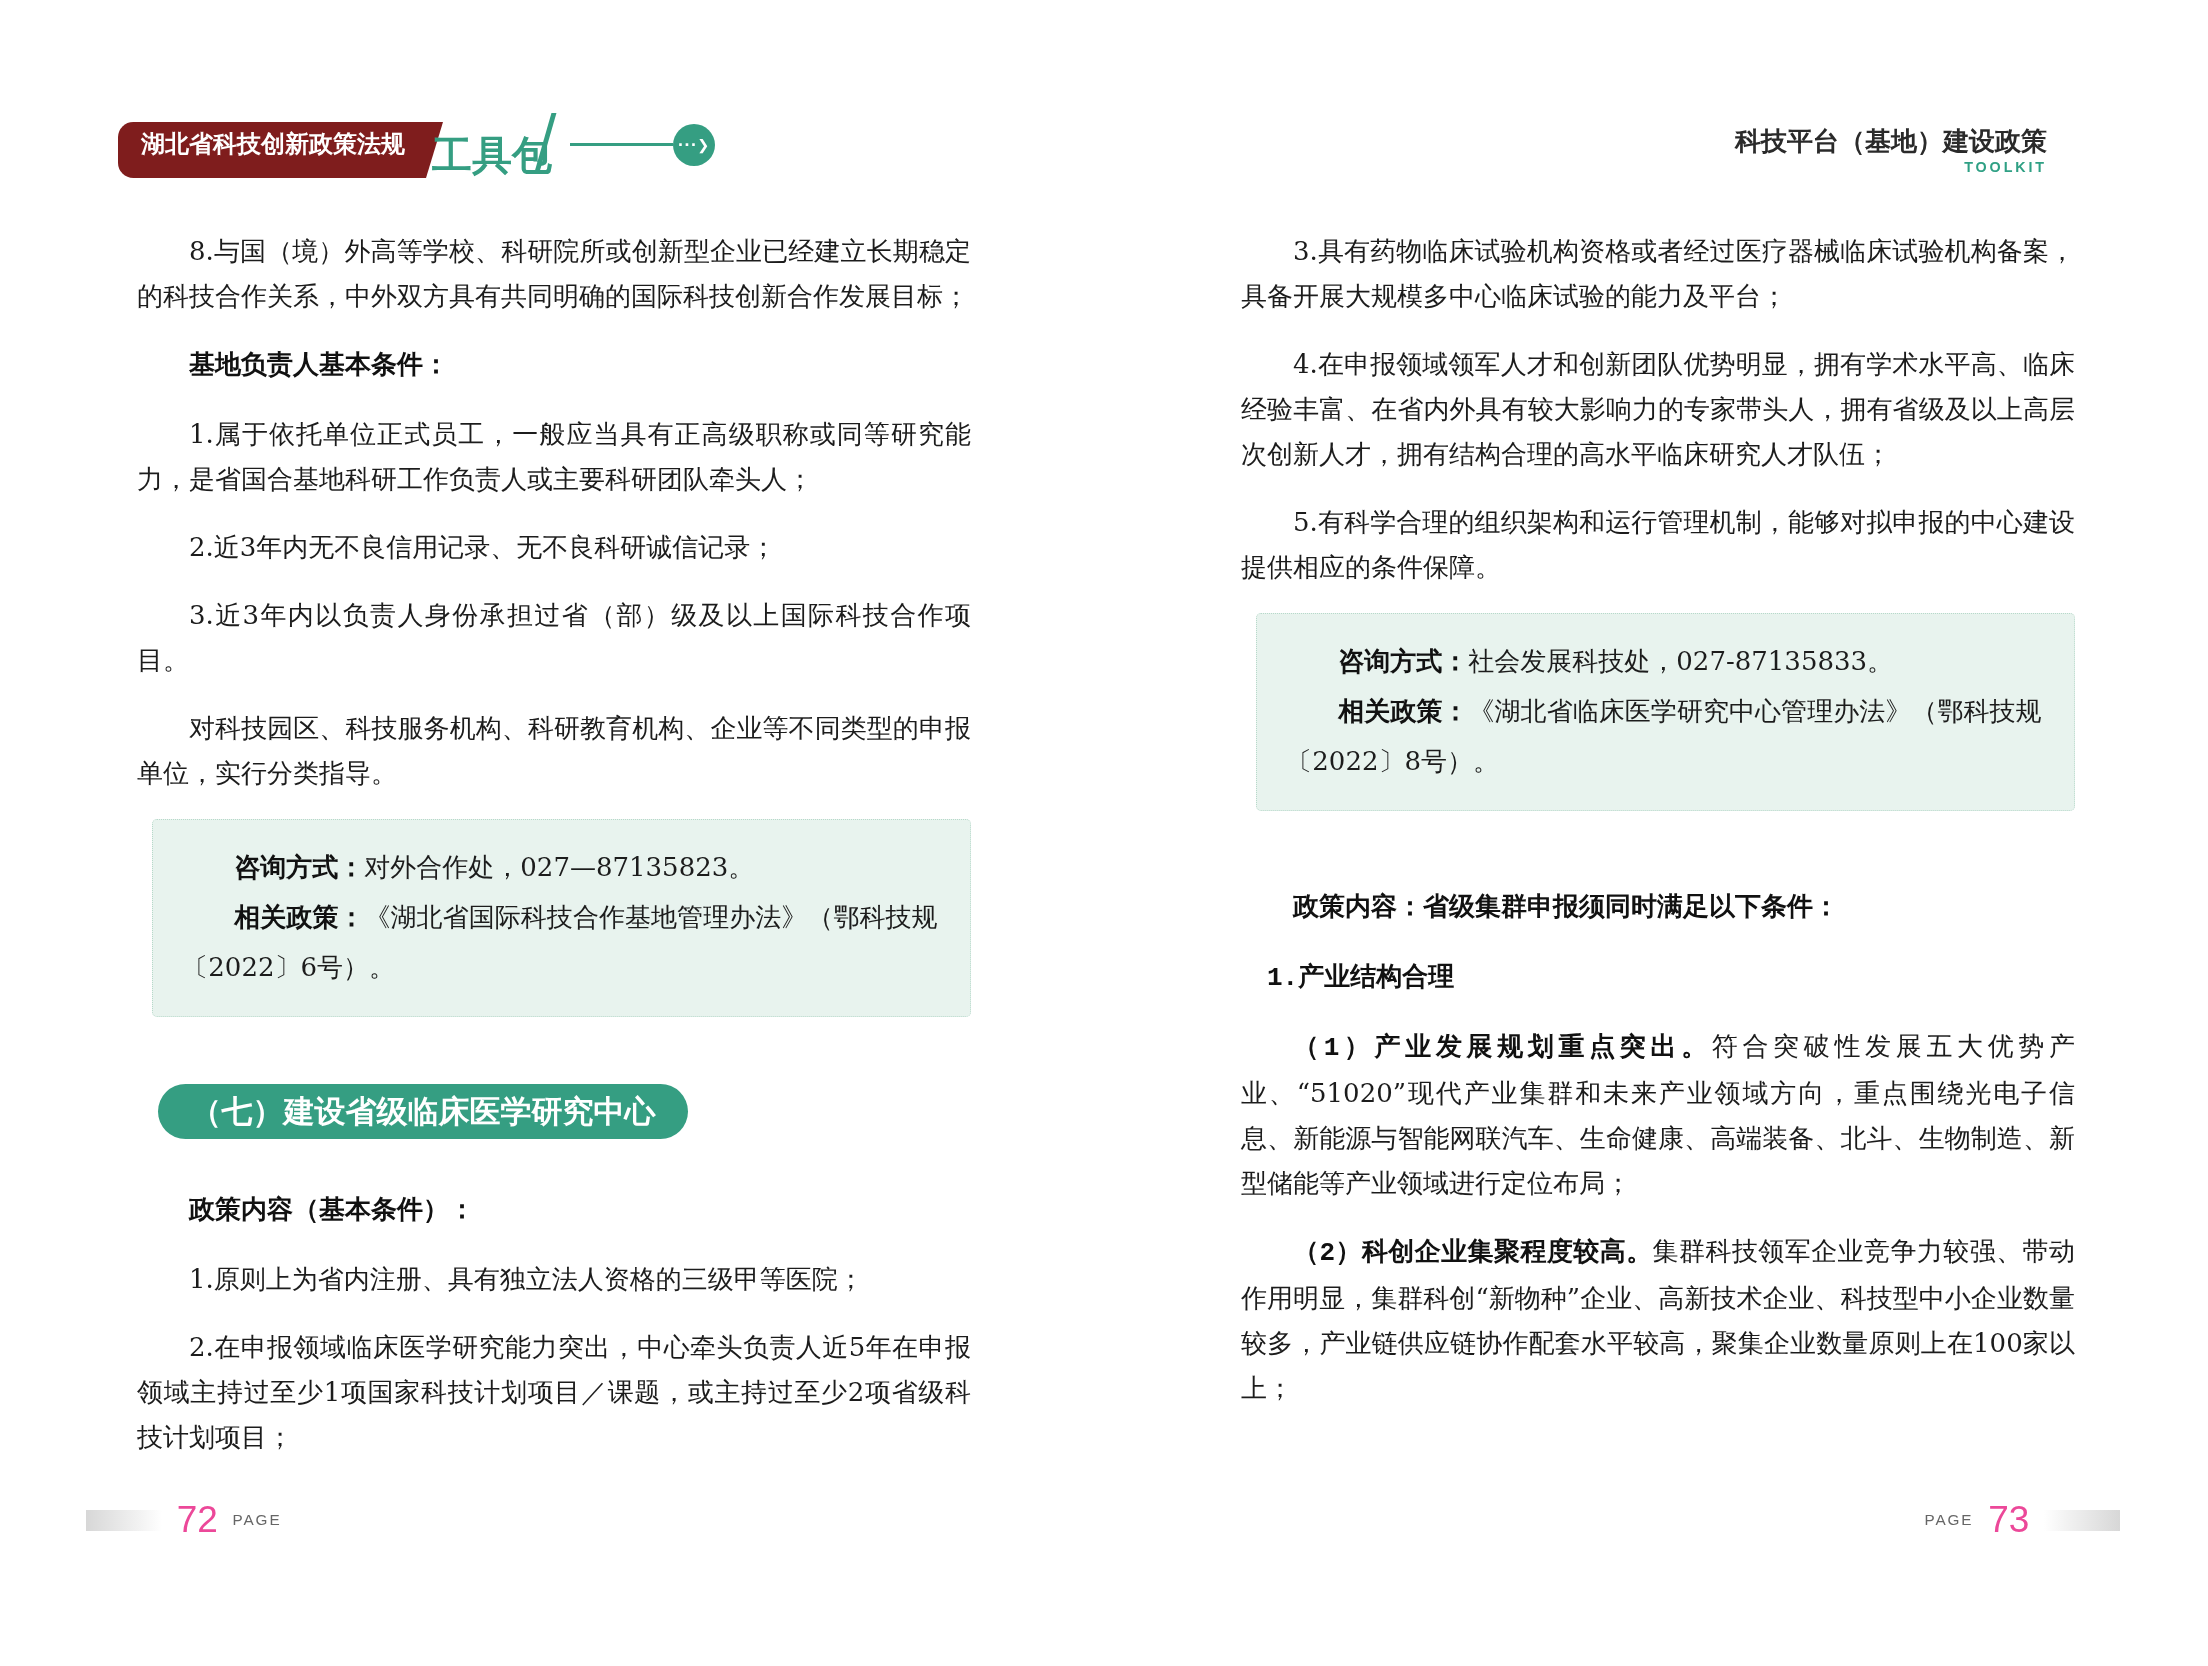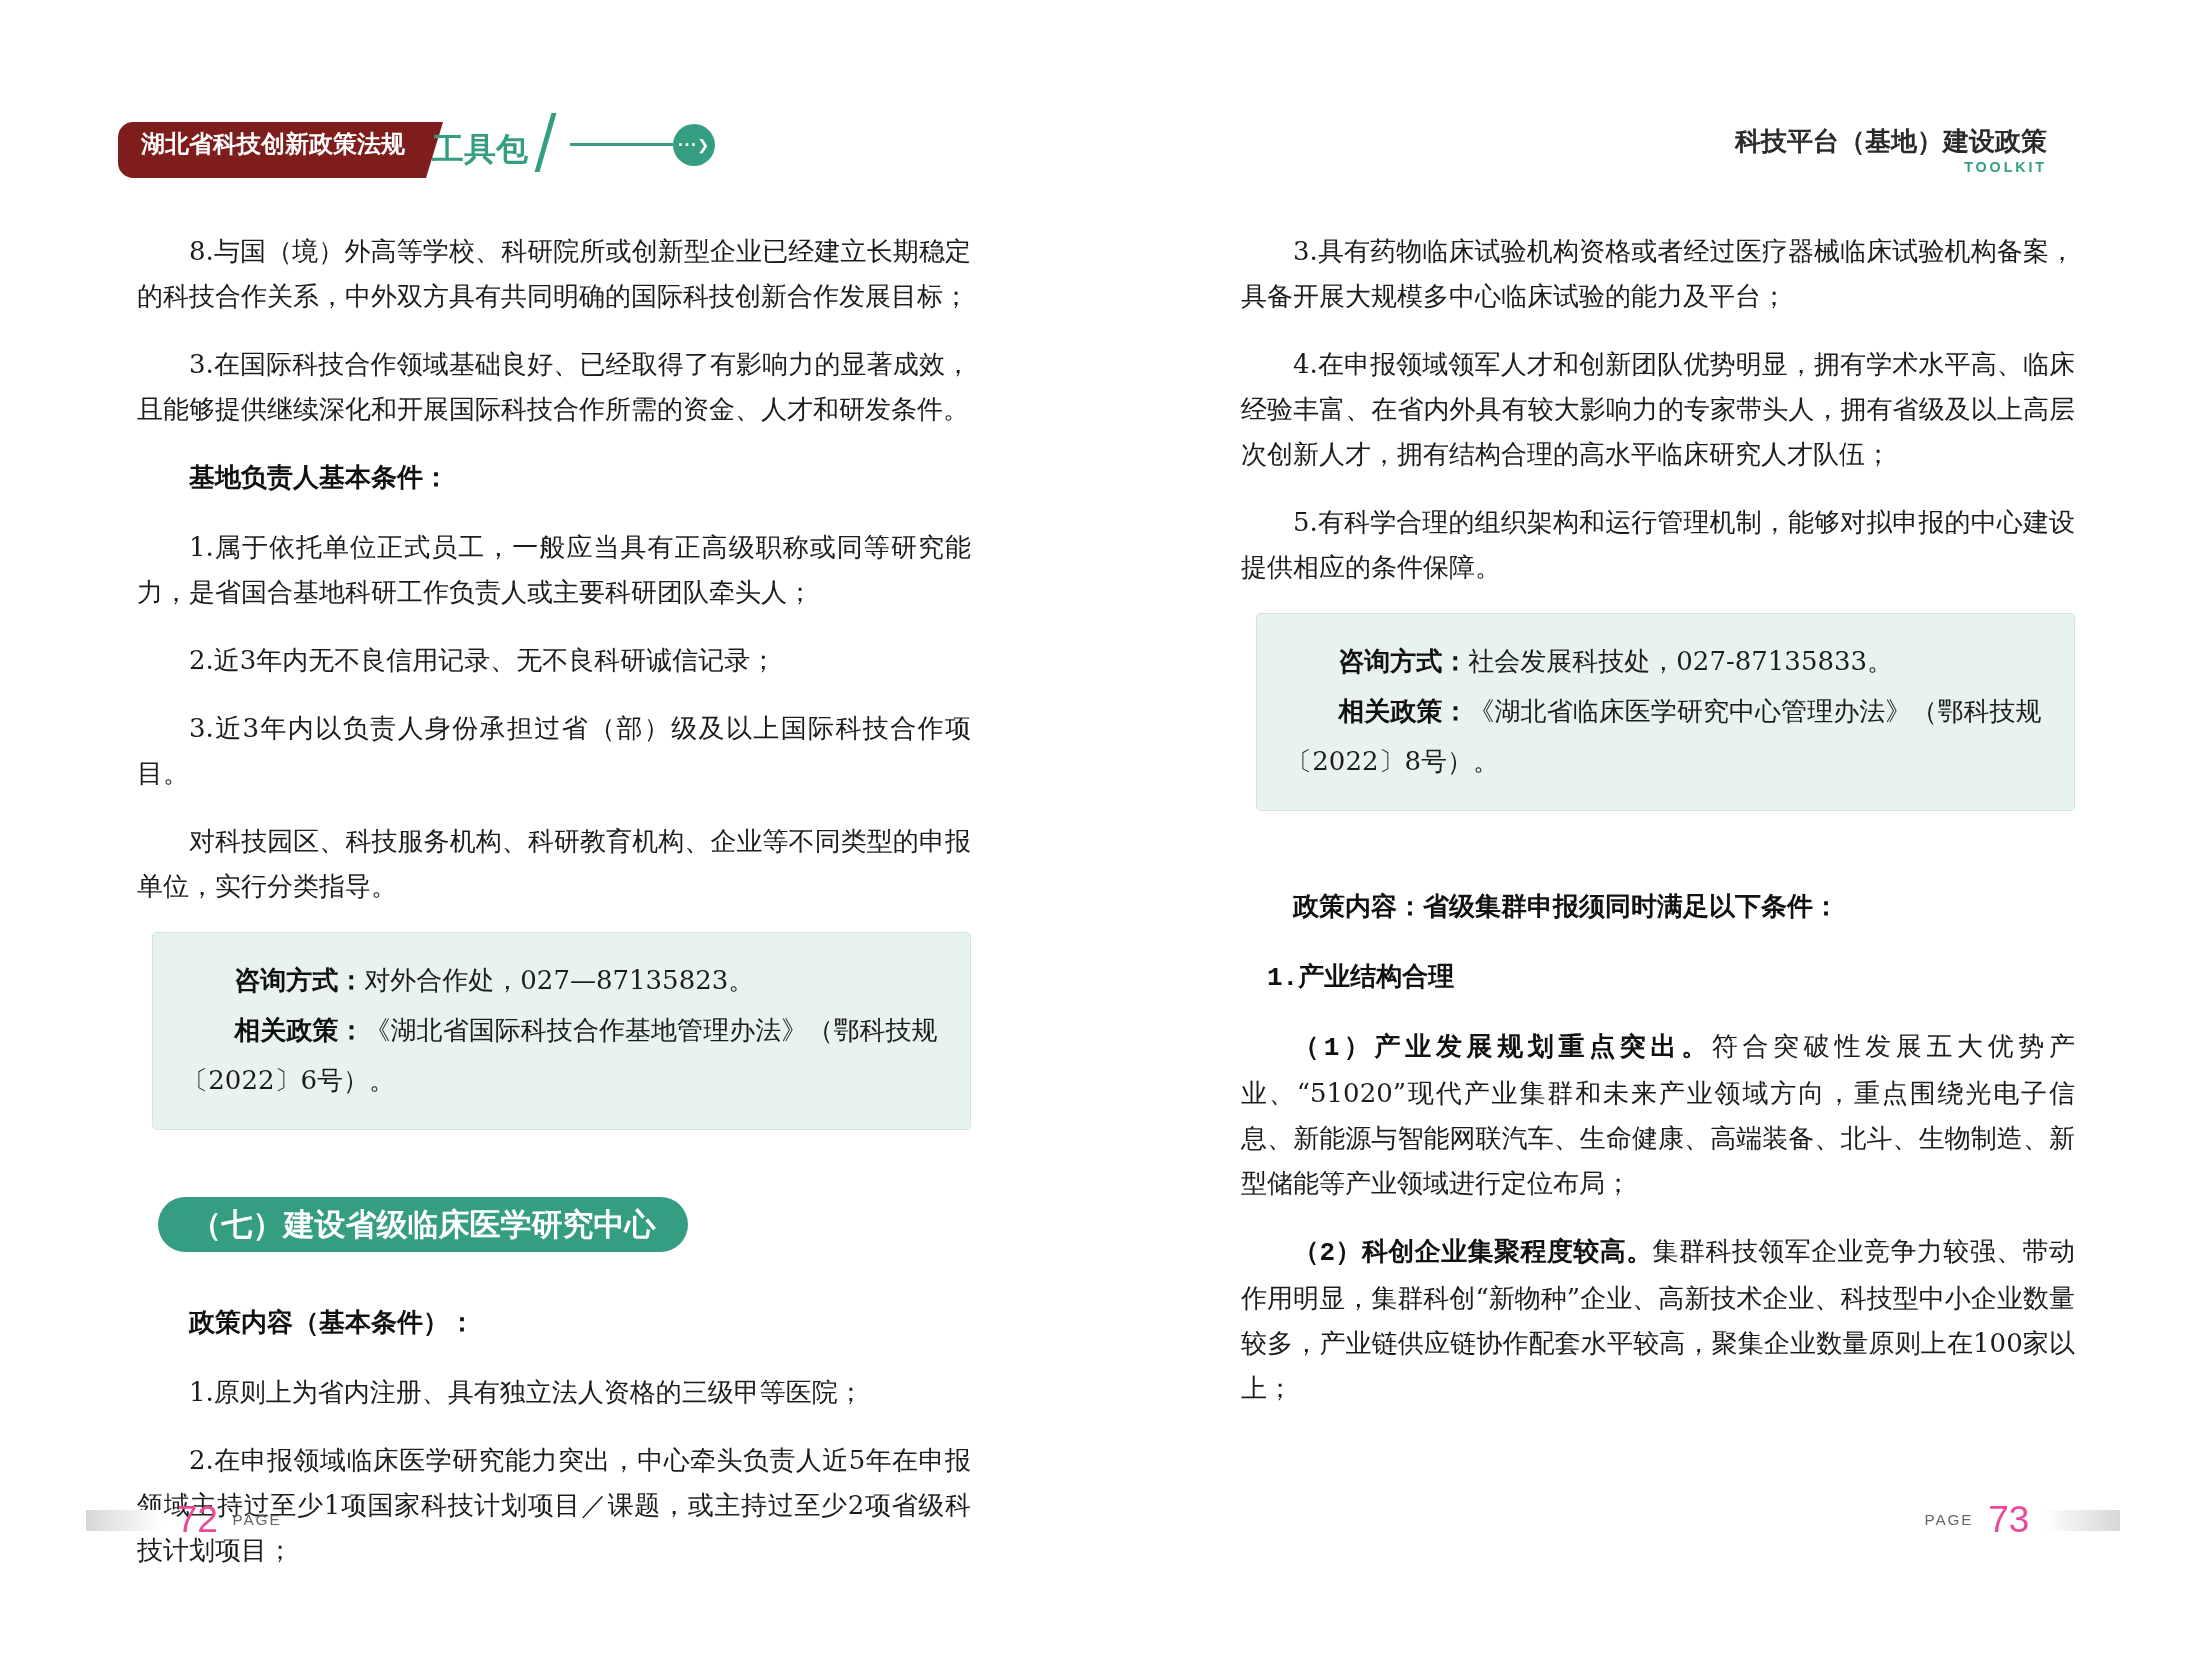--- a/index.html
+++ b/index.html
@@ -13,21 +13,21 @@
   .hdr-badge{
     position:absolute;left:118px;top:122px;height:56px;
     background:#7f1d1d;color:#ffffff;
     font-family:"Liberation Sans","DejaVu Sans",sans-serif;font-weight:700;
     font-size:24px;line-height:44px;padding:0 38px 0 23px;
     border-radius:15.3px 0 0 15.3px;
     clip-path:polygon(0 0,100% 0,calc(100% - 17px) 100%,0 100%);
   }
   .hdr-toolkit{
     position:absolute;left:432px;top:128px;color:#359e82;
-    font-family:"Liberation Sans","DejaVu Sans",sans-serif;font-weight:700;font-size:32px;
+    font-family:"Liberation Sans","DejaVu Sans",sans-serif;font-weight:700;font-size:40px;
   }
   .hdr-slash{
     position:absolute;left:543px;top:113px;width:4.8px;height:59px;
     background:#359e82;transform:skewX(-16deg);
   }
   .hdr-line{position:absolute;left:570px;top:143px;width:103px;height:2.9px;background:#359e82;}
   .hdr-arrow{
     position:absolute;left:673px;top:124px;width:42px;height:42px;border-radius:50%;
     background:#359e82;color:#ffffff;display:flex;align-items:center;justify-content:center;
     font-family:"DejaVu Sans",sans-serif;font-weight:700;font-size:14.3px;letter-spacing:1px;
@@ -93,21 +93,20 @@
 <div class="hdr-badge">湖北省科技创新政策法规</div>
 <div class="hdr-toolkit">工具包</div>
 <div class="hdr-slash"></div>
 <div class="hdr-line"></div>
 <div class="hdr-arrow">···❯</div>
 <div class="hdr-right-title">科技平台（基地）建设政策</div>
 <div class="hdr-right-sub">TOOLKIT</div>
 
 <div class="col col-left">
   <p>8.与国（境）外高等学校、科研院所或创新型企业已经建立长期稳定的科技合作关系，中外双方具有共同明确的国际科技创新合作发展目标；</p>
-  <p>3.在国际科技合作领域基础良好、已经取得了有影响力的显著成效，且能够提供继续深化和开展国际科技合作所需的资金、人才和研发条件。</p>
 
   <p class="subhead"><span class="hb">基地负责人基本条件：</span></p>
 
   <p>1.属于依托单位正式员工，一般应当具有正高级职称或同等研究能力，是省国合基地科研工作负责人或主要科研团队牵头人；</p>
   <p>2.近3年内无不良信用记录、无不良科研诚信记录；</p>
   <p>3.近3年内以负责人身份承担过省（部）级及以上国际科技合作项目。</p>
   <p>对科技园区、科技服务机构、科研教育机构、企业等不同类型的申报单位，实行分类指导。</p>
 
   <div class="info-box mb-left-box">
     <p>

